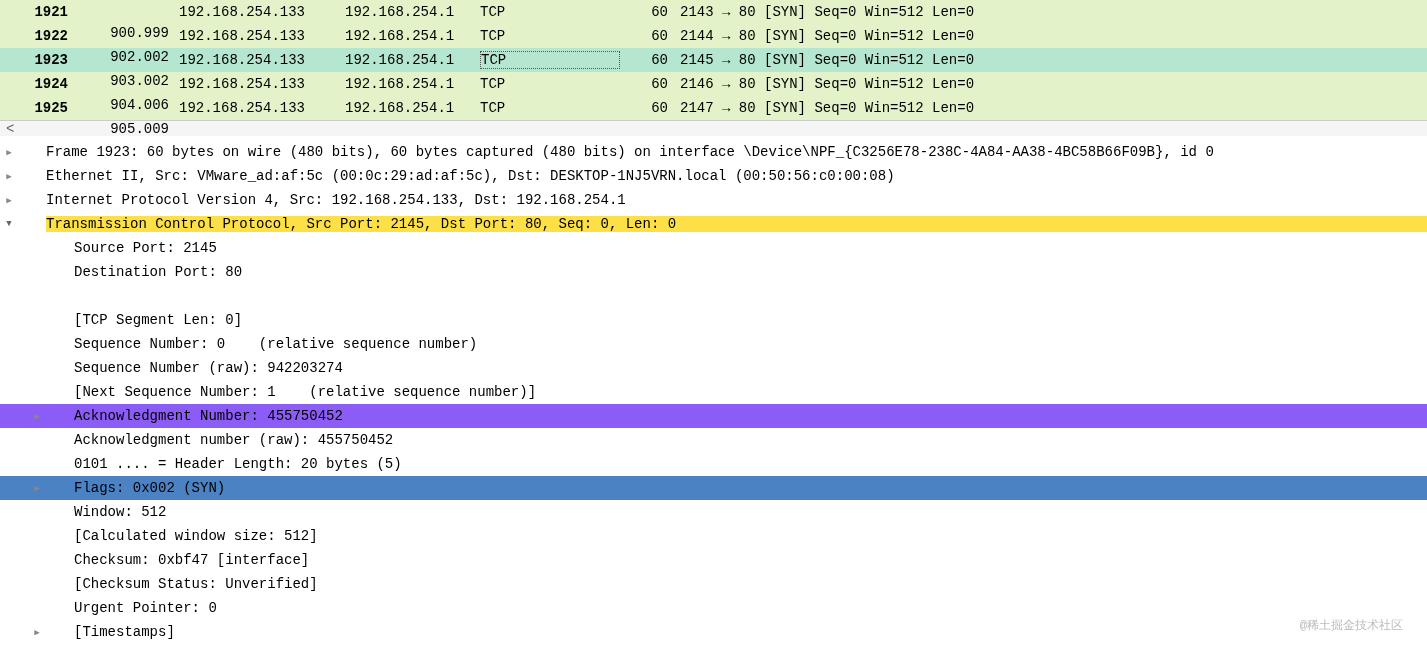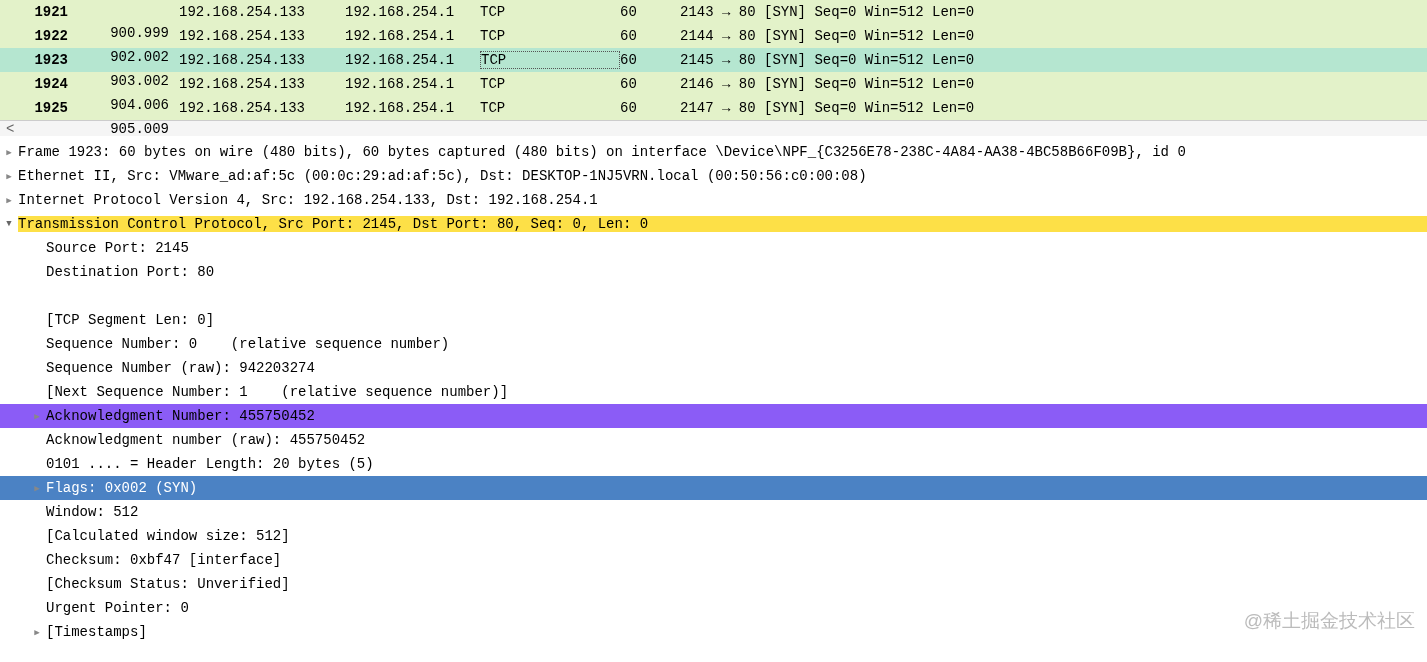--- a/index.html
+++ b/index.html
@@ -27,21 +27,21 @@
   }
   .packet-row.selected .col-protocol {
     background: #b5e6d0;
     border: 1px dotted #555;
   }
   .col-no     { width: 80px;  text-align: right; padding-right: 12px; font-weight: bold;}
   .col-time   { width: 95px;  text-align: right; padding-right: 6px; margin-top: 42px;}
   .col-src    { width: 170px; padding-left: 4px;}
   .col-dst    { width: 135px; }
   .col-protocol { width: 140px; }
-  .col-len    { width: 60px;  padding-right: 12px;}
+  .col-len    { width: 60px;  text-align: right; padding-right: 12px;}
   .col-info   { flex: 1; }
   .scroll-marker {
     height: 16px;
     background: #f5f5f5;
     border-top: 1px solid #ccc;
     display:flex;
     align-items:center;
     padding-left:6px;
     color:#666;
   }
@@ -70,30 +70,30 @@
   .indent-0 { padding-left: 0px; }
   .indent-1 { padding-left: 28px; }
   .hl-cyan-field .tree-text {
     background: #fde047;
   }
   .hl-cyan-row {
     background: #8b5cf6;
   }
   .hl-blue-row {
     background: #4b82c4;
-    color: #ffffff;
-  }
-  .tree-text { flex:1; }
+    color: #000000;
+  }
+  .tree-text { flex:1;margin-left:28px; }
   .watermark {
     position: fixed;
-    right: 12px;
+    right: 24px;
     bottom: 28px;
     color: rgba(120,120,120,0.5);
-    font-family: Liberation Sans, sans-serif;
-    font-size: 19px;
+    font-family: Liberation Mono, monospace;
+    font-size: 12px;
     pointer-events: none;
   }
 </style>
 </head>
 <body>
 
 <div class="packet-list">
   <div class="packet-row">
     <span class="col-no">1921</span>
     <span class="col-time">900.999</span>

